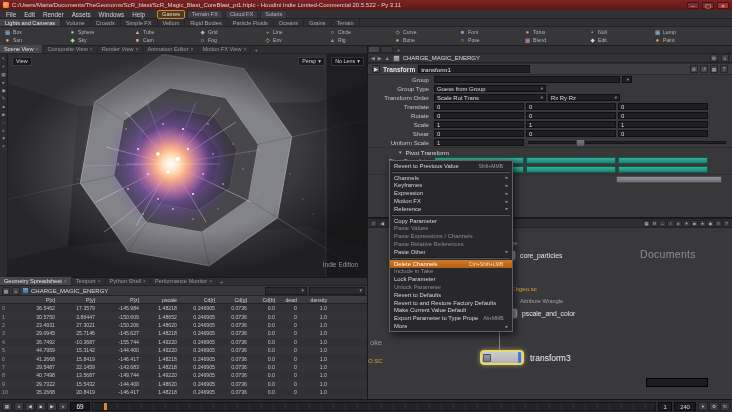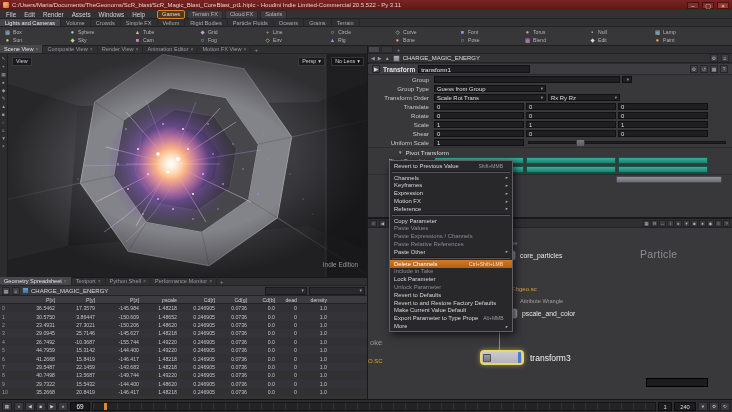--- a/index.html
+++ b/index.html
@@ -776,21 +776,21 @@
       <div class="node" style="left:116px;top:80px;width:34px;height:11px">
         <div class="node-ic" style="background:linear-gradient(#59b88a,#2f8a5e)"></div>
         <div class="node-badge" style="background:#8a8a90"></div>
       </div>
       <div class="nlabel" style="left:154px;top:82px;font-size:6.8px;color:#e4e4e6">pscale_and_color</div>
       <div class="node" id="node-transform" style="left:112px;top:122px;width:44px;height:15px">
         <div class="node-ic" style="background:linear-gradient(#9a9aa2,#77777f)"></div>
         <div class="node-badge" style="background:#4a7ad0;height:11px"></div>
       </div>
       <div class="nlabel" style="left:162px;top:125px;font-size:8.5px;color:#f2f2f4">transform3</div>
-      <div class="nlabel" style="left:272px;top:20px;font-size:10.5px;color:#8e8e92;letter-spacing:.3px">Particle</div>
+      <div class="nlabel" style="left:272px;top:20px;font-size:10.5px;color:#8e8e92;letter-spacing:.3px">Documents</div>
       <div class="nlabel" style="left:2px;top:110px;font-size:7.5px;color:#9a9a9d">oke</div>
       <div class="nlabel" style="left:0;top:130px;font-size:6px;color:#e0a040">O.SC</div>
       <div id="net-badge"></div>
     </div>
   </div>
 
   <div class="abs" id="ctxmenu">
     <div>
         <div class="mi">
         <span class="mi-label">Revert to Previous Value</span>

